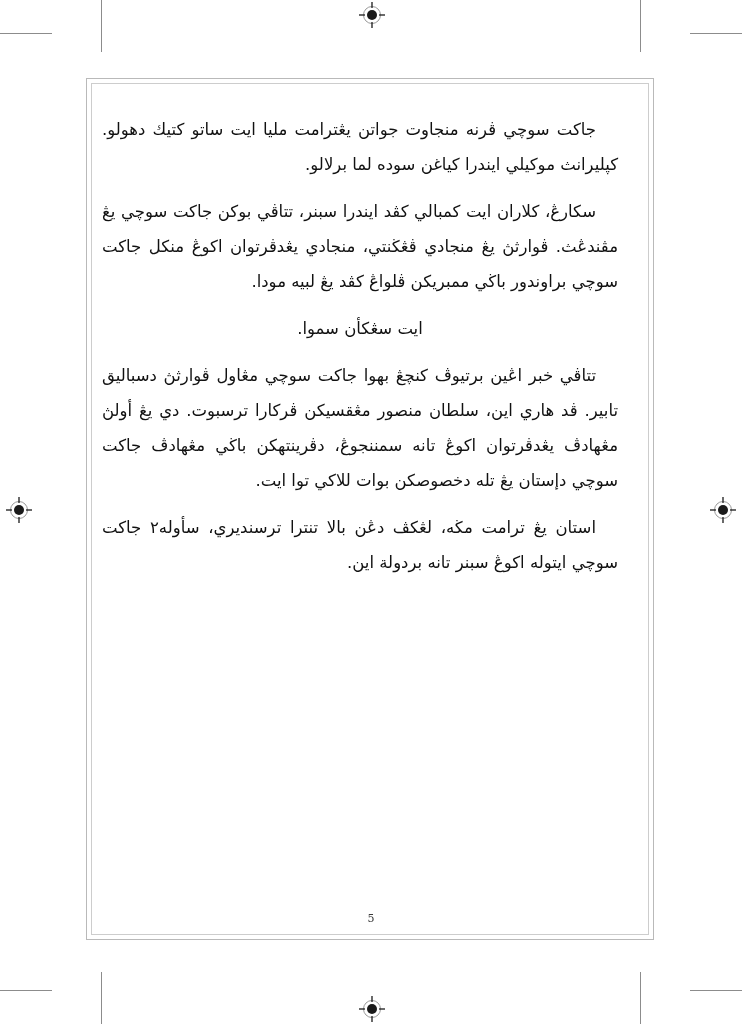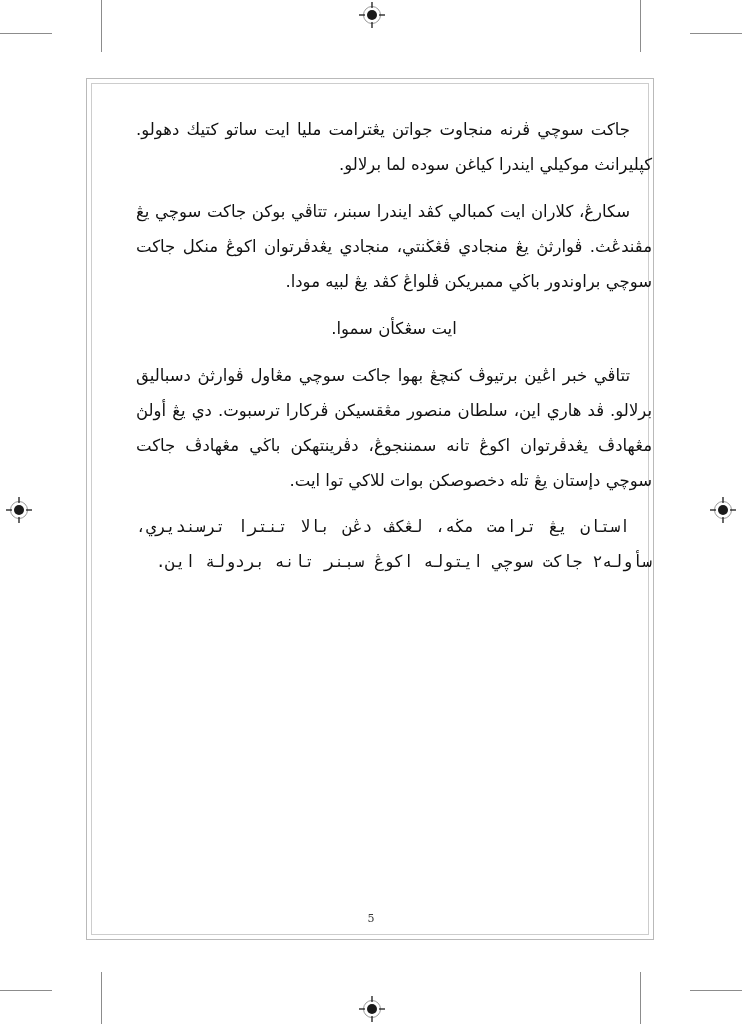--- a/index.html
+++ b/index.html
@@ -60,36 +60,36 @@
     top: 4px;
     right: 4px;
     bottom: 4px;
     border: 1px solid #cdcdcd;
     box-sizing: border-box;
   }
 
   
   .text-body {
     position: absolute;
-    left: 136px;
+    left: 102px;
     top: 112px;
     width: 516px;
     direction: rtl;
     text-align: justify;
     text-align-last: right;
     font-family: "DejaVu Sans", "Liberation Sans", sans-serif;
     font-size: 16.5px;
     line-height: 35px;
     color: #111111;
   }
   .para {
     margin: 0 0 12px 0;
     text-indent: 22px;
   }
-  .para.last { margin-bottom: 13px; font-family: Liberation Mono, monospace; }
+  .para.last { margin-bottom: 13px; }
 
   
   .para.short {
     text-align: center;
     text-align-last: center;
     text-indent: 0;
   }
 
   
   .folio {
@@ -157,17 +157,17 @@
 </div>
 
 <div class="page-frame">
   <div class="page-frame-inner"></div>
 </div>
 
 <div class="text-body">
   <p class="para">جاكت سوچي ڤرنه منجاوت جواتن يڠترامت مليا ايت ساتو كتيك دهولو. كڽليرانث موكيلي ايندرا كياغن سوده لما برلالو.</p>
   <p class="para">سكارڠ، كلاران ايت كمبالي كڤد ايندرا سبنر، تتاڤي بوكن جاكت سوچي يڠ مڤندڠث. ڤوارثڽ يڠ منجادي ڤڠڬنتي، منجادي يڠدڤرتوان اكوڠ منكل جاكت سوچي براوندور باڬي ممبريكن ڤلواڠ كڤد يڠ لبيه مودا.</p>
   <p class="para short">ايت سڠكأن سموا.</p>
-  <p class="para">تتاڤي خبر اڠين برتيوڤ كنچڠ بهوا جاكت سوچي مڠاول ڤوارثڽ دسباليق برلالو. ڤد هاري اين، سلطان منصور مڠقسيكن ڤركارا ترسبوت. دي يڠ أولڽ مڠهادڤ يڠدڤرتوان اكوڠ تانه سمننجوڠ، دڤرينتهكن باڬي مڠهادڤ جاكت سوچي دإستان يڠ تله دخصوصكن بوات للاكي توا ايت.</p>
+  <p class="para">تتاڤي خبر اڠين برتيوڤ كنچڠ بهوا جاكت سوچي مڠاول ڤوارثڽ دسباليق تابير. ڤد هاري اين، سلطان منصور مڠقسيكن ڤركارا ترسبوت. دي يڠ أولڽ مڠهادڤ يڠدڤرتوان اكوڠ تانه سمننجوڠ، دڤرينتهكن باڬي مڠهادڤ جاكت سوچي دإستان يڠ تله دخصوصكن بوات للاكي توا ايت.</p>
   <p class="para last">استان يڠ ترامت مڬه، لڠكڤ دڠن بالا تنترا ترسنديري، سأوله٢ جاكت سوچي ايتوله اكوڠ سبنر تانه بردولة اين.</p>
 </div>
 
 <div class="folio">5</div>
 
 </body></html>

